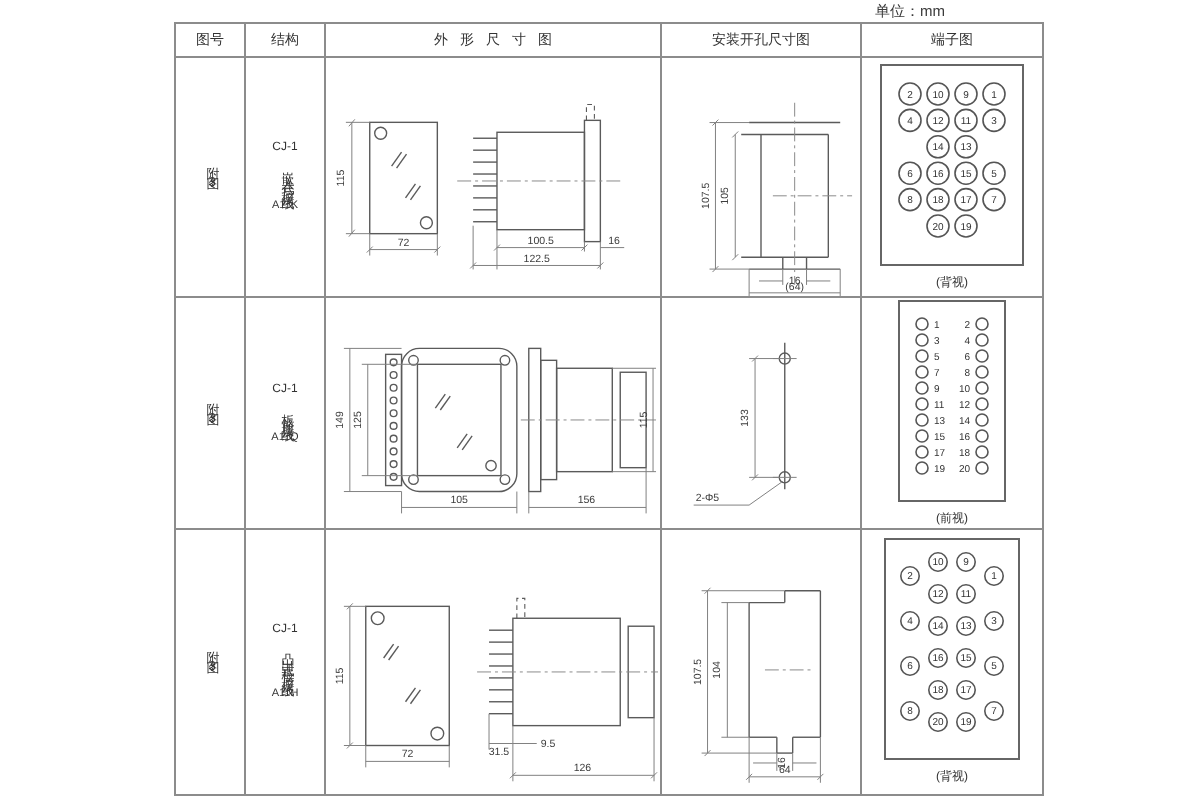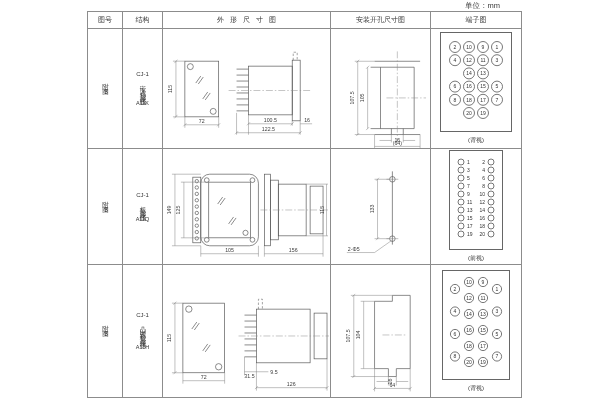--- a/index.html
+++ b/index.html
@@ -1,18 +1,18 @@
 <!DOCTYPE html>
 <html><head>
 <meta charset="utf-8">
 <style>
   html,body{margin:0;padding:0;background:#fff;}
   body{width:600px;height:400px;position:relative;overflow:hidden;
        font-family:"Liberation Sans","DejaVu Sans",sans-serif;color:#333;}
-  .unit{position:absolute;left:410px;top:1px;width:90px;text-align:right;
+  .unit{position:absolute;left:410px;top:1px;width:90px;text-align:center;
         font-size:7.5px;color:#3a3a3a;}
   #tbl{position:absolute;left:87px;top:11px;display:grid;
        grid-template-columns:35px 40px 168px 100px 90px;
        grid-template-rows:17px 120px 116px 132px;
        border:1px solid #8c8c8c;background:#fff;}
   .cell{border-right:1px solid #8c8c8c;border-bottom:1px solid #8c8c8c;
         display:flex;align-items:center;justify-content:center;
         position:relative;overflow:hidden;background:#fff;}
   .lastcol{border-right:none;}
   .lastrow{border-bottom:none;}

